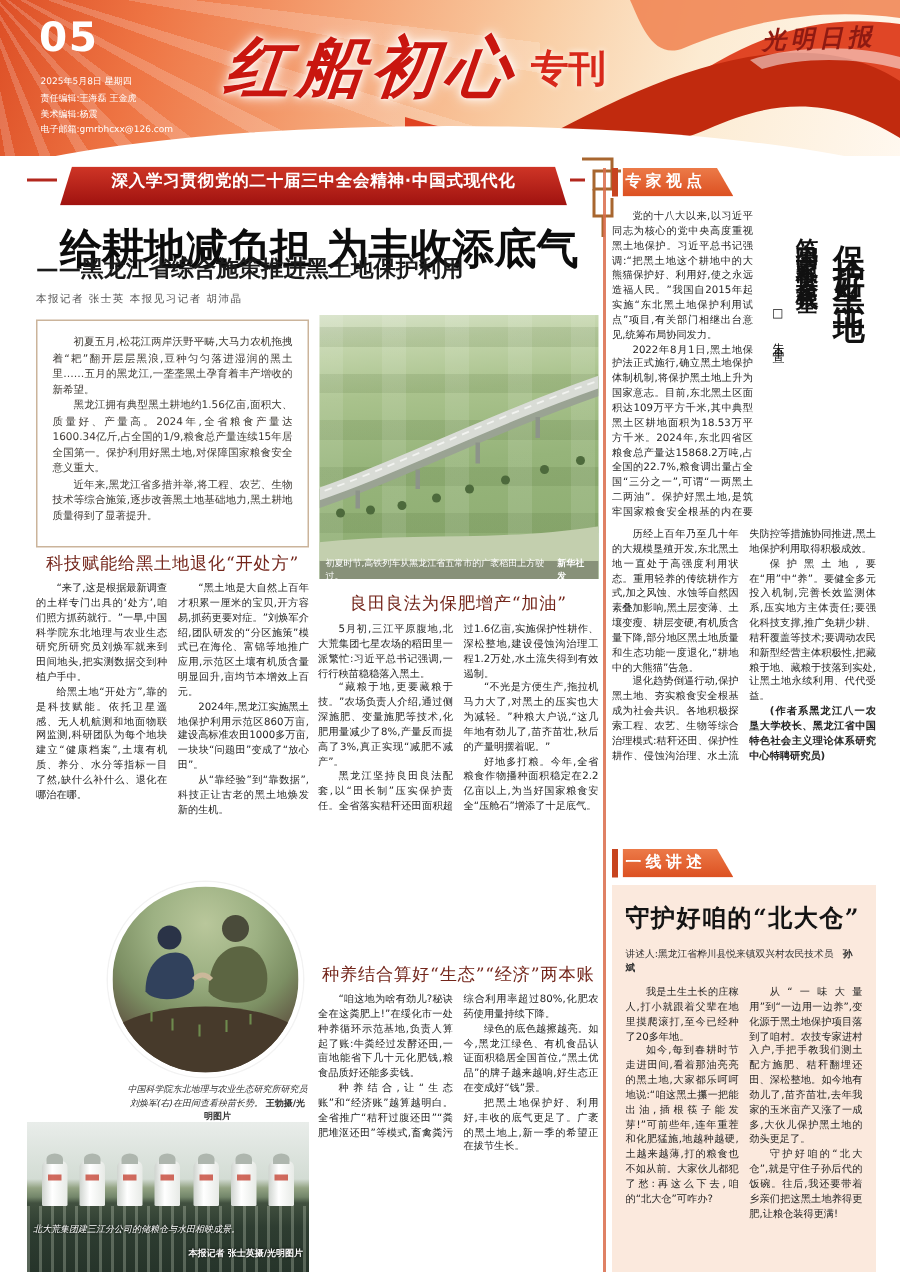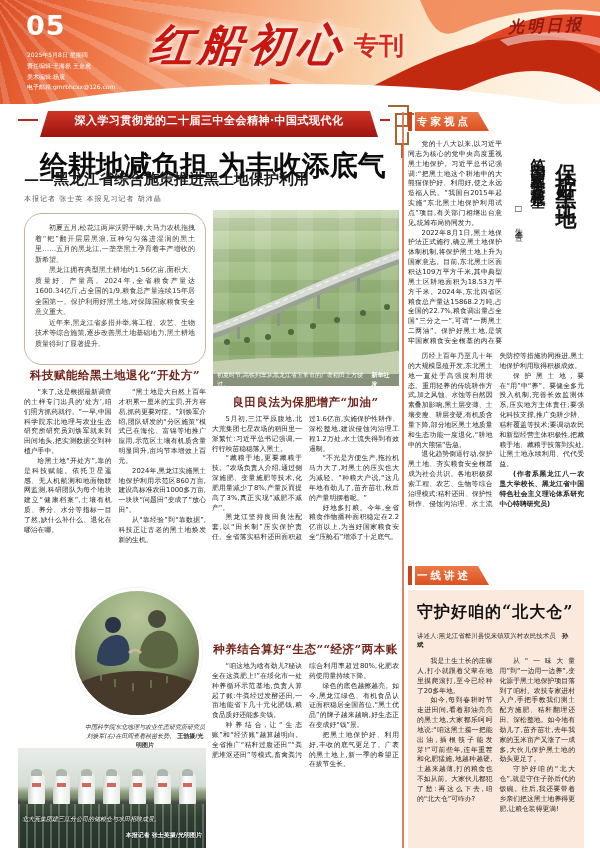--- a/index.html
+++ b/index.html
@@ -38,39 +38,39 @@
   .ornament-svg{left:386px;top:104px;}
 
   
   .headline{left:24px;top:131px;width:380px;margin:16px;font-family:"DejaVu Serif","Liberation Serif",serif;
     font-size:28px;font-weight:900;color:#0c0c0c;letter-spacing:0;white-space:nowrap;}
   .subhead{left:24px;top:170px;width:380px;margin:0;font-family:"DejaVu Serif","Liberation Serif",serif;
     font-size:15px;font-weight:bold;color:#1b1b1b;}
   .byline{left:24px;top:194px;font-size:7px;color:#555;letter-spacing:1px;}
 
   
-  .lead-box{left:24px;top:213px;width:182px;height:152px;border:1px solid #cbb49b;border-radius:18px;
+  .lead-box{left:24px;top:213px;width:182px;height:152px;border:1px solid #cbb49b;border-radius:0;
     padding:9px 10px;box-sizing:border-box;overflow:hidden;font-size:7px;line-height:1.5;color:#3e3a34;
     text-align:justify;}
   .lead-box p{text-indent:2em;}
 
   
   .main-photo{left:213px;top:210px;width:186px;height:176px;overflow:hidden;
     background:linear-gradient(175deg,#d7e2c8 0%,#c2d4aa 12%,#a9c28c 30%,#96b47a 55%,#8cab70 100%);}
   .main-photo .patches{position:absolute;inset:0;
     background:repeating-linear-gradient(90deg,rgba(255,255,255,.10) 0 16px,rgba(0,0,0,0) 16px 42px),
                repeating-linear-gradient(0deg,rgba(70,100,45,.14) 0 13px,rgba(0,0,0,0) 13px 31px);}
   .main-photo figcaption{position:absolute;left:0;right:0;bottom:0;height:12px;display:flex;
     justify-content:space-between;align-items:center;padding:0 4px;background:rgba(40,45,35,.38);
     color:#fff;font-size:6px;}
   .main-photo .credit{font-weight:bold;}
 
   
   .sec h3{margin:0 0 5px;text-align:center;font-family:"DejaVu Serif","Liberation Serif",serif;
-    font-size:11.5px;font-weight:700;color:#73251a;letter-spacing:.5px;}
+    font-size:11.5px;font-weight:400;color:#73251a;letter-spacing:.5px;}
   .colbody{column-count:2;column-gap:7px;font-size:6.8px;line-height:1.45;text-align:justify;
     color:#262626;overflow:hidden;}
   .colbody p{text-indent:2em;}
   .sec1{left:24px;top:368px;width:182px;}
   .sec1 .colbody{height:212px;}
   .sec2{left:212px;top:395px;width:187px;}
   .sec2 .colbody{height:224px;}
   .sec3{left:212px;top:642px;width:187px;}
   .sec3 .colbody{height:188px;}
 

